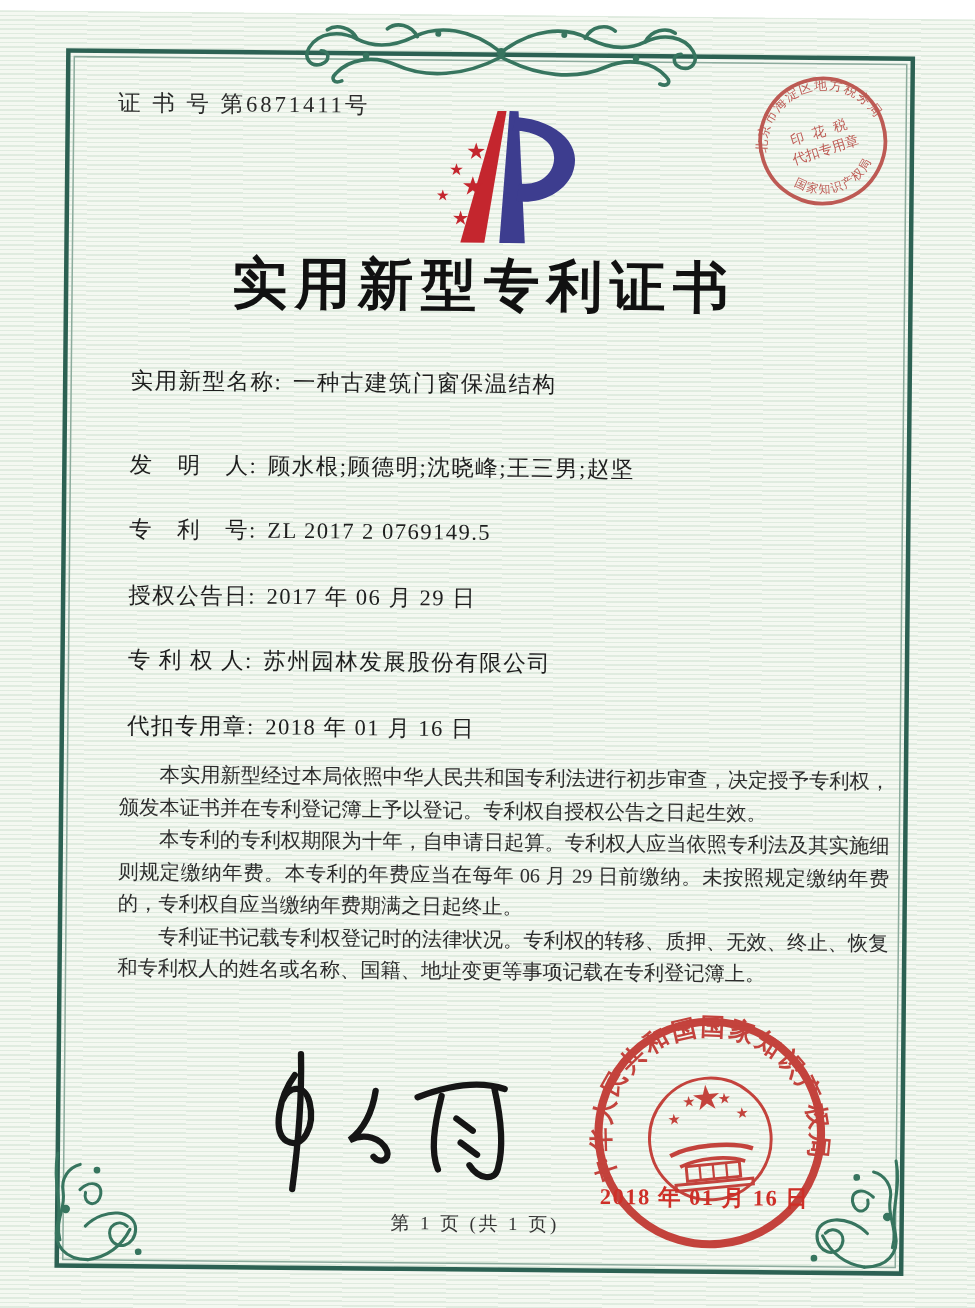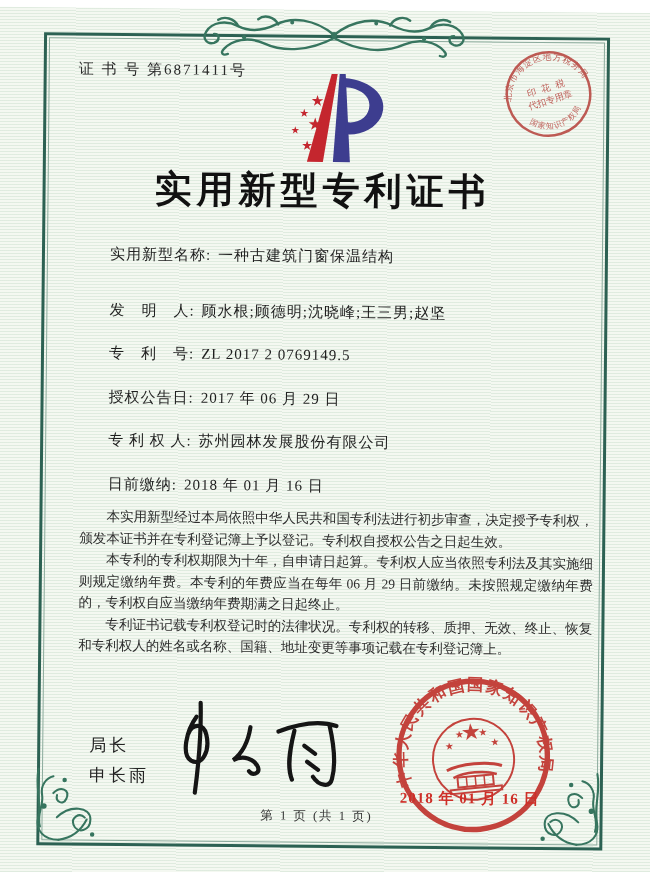--- a/index.html
+++ b/index.html
@@ -29,21 +29,21 @@
   .logo{position:absolute;left:274px;top:62px;width:124px;height:92px;}
   .tax-stamp{
     position:absolute;left:501px;top:32px;width:100px;height:100px;
     transform:rotate(-18deg);opacity:.85;
   }
   .title{
     position:absolute;left:46px;top:156px;width:560px;text-align:center;
     font-size:37px;font-weight:700;color:#111;letter-spacing:5px;
   }
   .field-row{position:absolute;left:91px;font-size:15px;color:#1e1e1e;white-space:nowrap;}
-  .flabel{letter-spacing:1px;margin-left:23px;}
+  .flabel{letter-spacing:1px;}
   .fvalue{margin-left:7px;letter-spacing:1px;}
   .row0{top:237px}.row1{top:293px}.row2{top:336px}.row3{top:380px}.row4{top:423px}.row5{top:467px}
   .paras{
     position:absolute;left:86px;top:498px;width:514px;color:#2d2d2d;
     font-size:13.5px;line-height:21.5px;text-align:justify;
   }
   .paras p{margin:0;text-indent:2em;}
   .signer{position:absolute;left:98px;top:723px;font-family:"Liberation Sans","DejaVu Sans",sans-serif;
     font-size:17px;color:#222;letter-spacing:3px;line-height:30px;}
   .signature{position:absolute;left:171px;top:688px;width:190px;height:104px;}
@@ -152,33 +152,29 @@
   <div class="field-row row2">
     <span class="flabel">专　利　号:</span><span class="fvalue">ZL 2017 2 0769149.5</span>
   </div>
   <div class="field-row row3">
     <span class="flabel">授权公告日:</span><span class="fvalue">2017 年 06 月 29 日</span>
   </div>
   <div class="field-row row4">
     <span class="flabel">专 利 权 人:</span><span class="fvalue">苏州园林发展股份有限公司</span>
   </div>
   <div class="field-row row5">
-    <span class="flabel">日前缴纳:</span><span class="fvalue">2018 年 01 月 16 日</span>
+    <span class="flabel">代扣专用章:</span><span class="fvalue">2018 年 01 月 16 日</span>
   </div>
 
   <div class="paras">
     <p>本实用新型经过本局依照中华人民共和国专利法进行初步审查，决定授予专利权，颁发本证书并在专利登记簿上予以登记。专利权自授权公告之日起生效。</p>
     <p>本专利的专利权期限为十年，自申请日起算。专利权人应当依照专利法及其实施细则规定缴纳年费。本专利的年费应当在每年 06 月 29 日前缴纳。未按照规定缴纳年费的，专利权自应当缴纳年费期满之日起终止。</p>
     <p>专利证书记载专利权登记时的法律状况。专利权的转移、质押、无效、终止、恢复和专利权人的姓名或名称、国籍、地址变更等事项记载在专利登记簿上。</p>
   </div>
 
-  <div class="signer">
-    <div>局长</div>
-    <div>申长雨</div>
-  </div>
 
   <svg class="signature" viewBox="0 0 190 104">
     <g fill="none" stroke="#151515" stroke-width="4.2" stroke-linecap="round">
       <path d="M34,20 C24,34 19,58 29,64 C40,70 48,54 44,38 C41,26 30,27 26,37"></path>
       <path d="M38,6 C39,38 36,72 33,96"></path>
       <path d="M88,30 C86,44 80,56 71,63 C81,58 92,61 96,70 C98,76 91,79 87,74"></path>
       <path d="M116,34 C139,25 159,23 174,28"></path>
       <path d="M132,33 C127,54 125,70 130,82"></path>
       <path d="M167,27 C172,48 174,66 170,81 C168,90 157,88 151,79"></path>
       <path d="M142,48 L153,56"></path>

